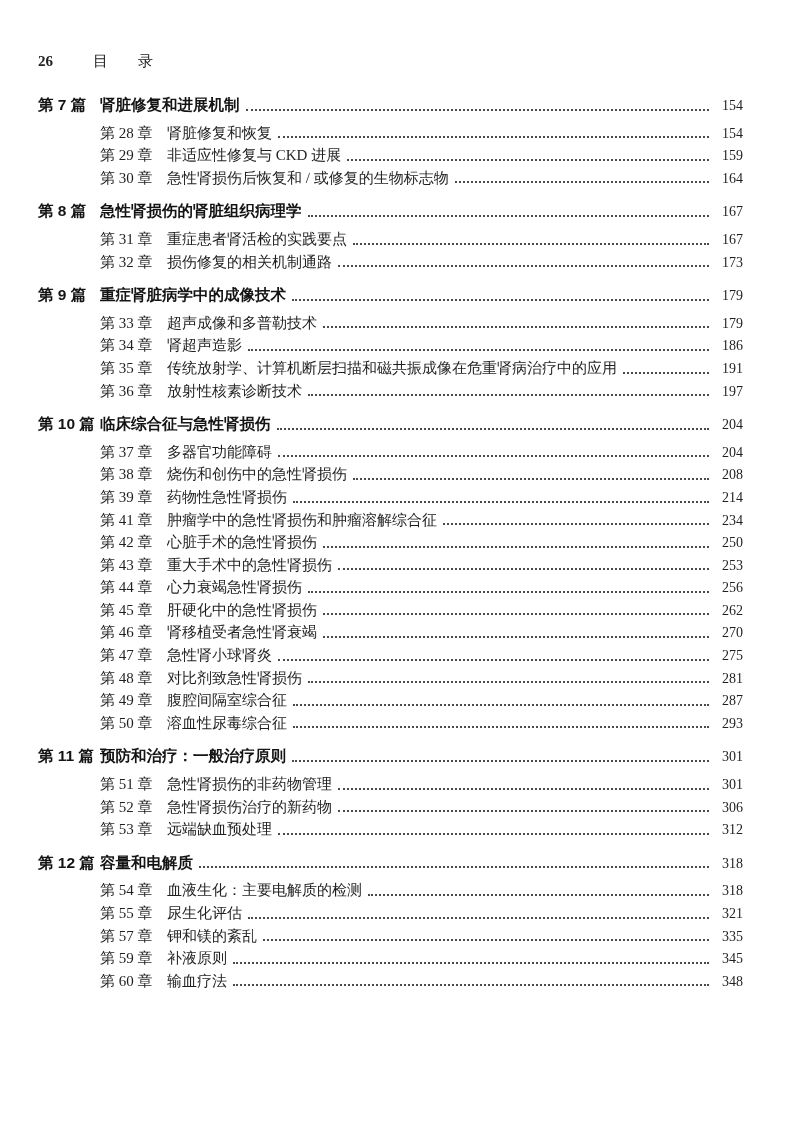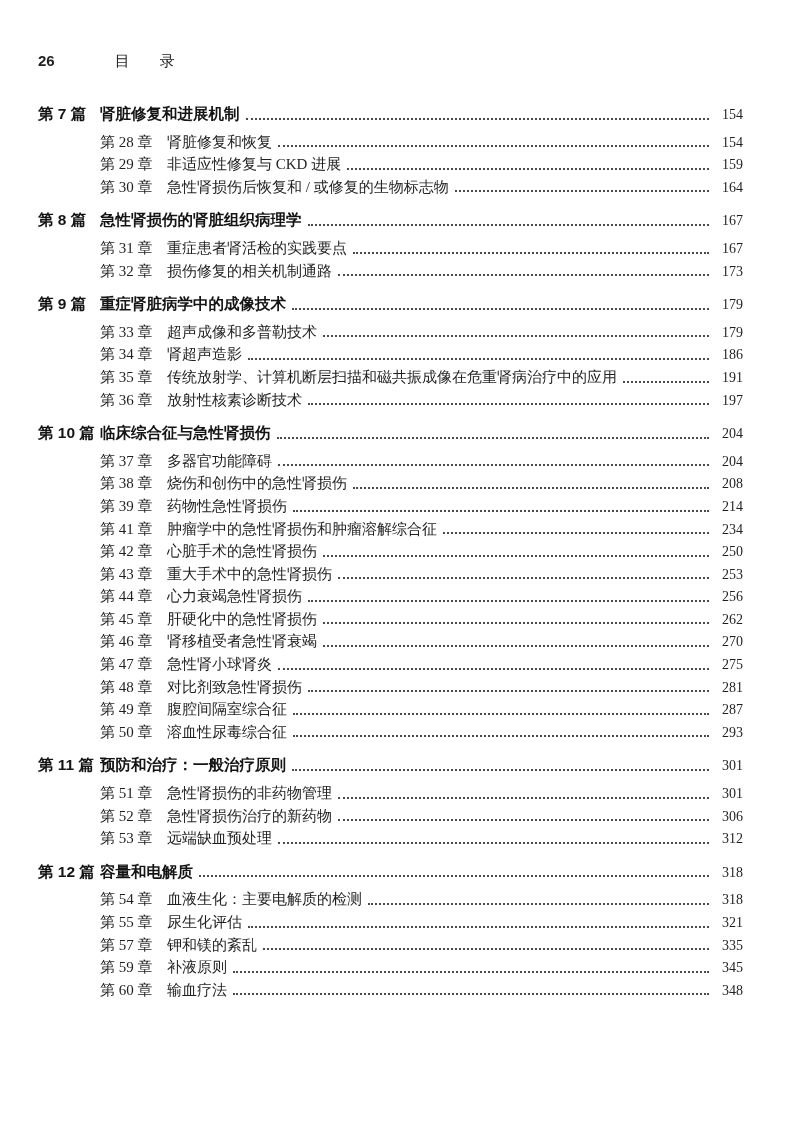--- a/index.html
+++ b/index.html
@@ -15,50 +15,50 @@
     box-sizing: border-box;
     padding: 52px 57px 0 38px;
     overflow: hidden;
     color: #1f1f1f;
     font-family: "Liberation Serif", serif;
   }
   .page-header {
     display: flex;
     align-items: baseline;
     height: 20px;
-    font-family: Liberation Sans, sans-serif;
+    font-family: Liberation Serif, serif;
     font-size: 15px;
     color: #222222;
   }
   .page-num {
     font-weight: 600;
   }
   .header-title {
-    margin-left: 60px;
+    margin-left: 40px;
     letter-spacing: 2em;
     font-weight: 500;
   }
   .row {
     display: flex;
     align-items: baseline;
     height: 22.6px;
     line-height: 22.6px;
     white-space: nowrap;
   }
   .section-row {
     font-family: "Liberation Sans", sans-serif;
     font-weight: 700;
     font-size: 15.5px;
     color: #141414;
   }
   .toc-section {
     margin-top: 11px;
   }
   .toc-section:first-child {
-    margin-top: 31px;
+    margin-top: 22px;
   }
   .chapters {
     margin-top: 5px;
   }
   .chapter-row {
     padding-left: 62px;
     font-size: 15px;
     color: #1f1f1f;
   }
   .sec-label {

